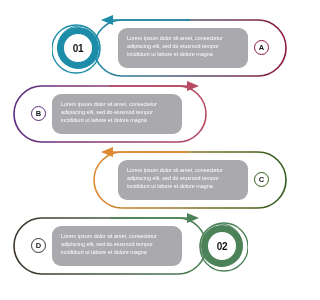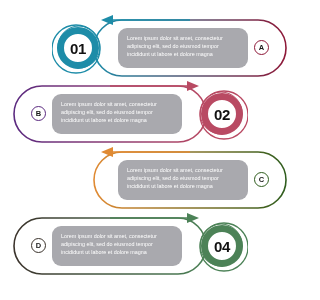--- a/index.html
+++ b/index.html
@@ -41,21 +41,21 @@
   .numwrap{
     position:absolute;
     width:52px;height:52px;
     z-index:5;
   }
   .numwrap svg{ position:absolute; left:0; top:0; }
   .numlabel{
     position:absolute;
     left:0;top:0;width:52px;height:52px;
     display:flex;align-items:center;justify-content:center;
-    font-size:15px;font-weight:bold;color:#121212;
+    font-size:10px;font-weight:bold;color:#121212;
     letter-spacing:-0.3px;
   }
 </style>
 </head>
 <body>
 
 <div id="infographic">
 
   <div class="row" style="top:12px">
     <svg class="row-svg" viewBox="0 0 300 72">
@@ -90,28 +90,20 @@
         <linearGradient id="g2" x1="0" y1="0" x2="1" y2="0">
           <stop offset="0" stop-color="#5b2a80"></stop>
           <stop offset="1" stop-color="#b94a63"></stop>
         </linearGradient>
       </defs>
       <path d="M178 8 H42 A28 28 0 0 0 42 64 H178 A28 28 0 0 0 178 8 Z" fill="none" stroke="url(#g2)" stroke-width="1.6"></path>
       <path d="M110 8 H192" fill="none" stroke="#b94a63" stroke-width="1.6"></path>
       <polygon points="199,8 187,3 187,13" fill="#b94a63"></polygon>
     </svg>
 
-    <div class="numwrap" style="left:196px;top:10px">
-      <svg width="52" height="52" viewBox="0 0 52 52">
-        <circle cx="26" cy="26" r="17.5" fill="none" stroke="#b94a63" stroke-width="7"></circle>
-        <circle cx="28" cy="27" r="24" fill="none" stroke="#b94a63" stroke-width="1.3"></circle>
-        <circle cx="25" cy="25" r="21" fill="none" stroke="#b94a63" stroke-width="1"></circle>
-      </svg>
-      <div class="numlabel">02</div>
-    </div>
 
     <div class="textbox" style="left:52px;top:16px;width:130px;height:40px">Lorem ipsum dolor sit amet, consectetur adipiscing elit, sed do eiusmod tempor incididunt ut labore et dolore magna</div>
 
     <div class="badge" style="left:31px;top:28px;border:1.5px solid #5b2a80">B</div>
   </div>
 
   <div class="row" style="top:144px">
     <svg class="row-svg" viewBox="0 0 300 72">
       <defs>
         <linearGradient id="g3" x1="0" y1="0" x2="1" y2="0">
@@ -142,21 +134,21 @@
       <path d="M110 8 H192" fill="none" stroke="#4c8257" stroke-width="1.6"></path>
       <polygon points="199,8 187,3 187,13" fill="#4c8257"></polygon>
     </svg>
 
     <div class="numwrap" style="left:196px;top:10px">
       <svg width="52" height="52" viewBox="0 0 52 52">
         <circle cx="26" cy="26" r="17.5" fill="none" stroke="#4c8257" stroke-width="7"></circle>
         <circle cx="28" cy="27" r="24" fill="none" stroke="#4c8257" stroke-width="1.3"></circle>
         <circle cx="25" cy="25" r="21" fill="none" stroke="#4c8257" stroke-width="1"></circle>
       </svg>
-      <div class="numlabel">04</div>
+      <div class="numlabel">02</div>
     </div>
 
     <div class="textbox" style="left:52px;top:16px;width:130px;height:40px">Lorem ipsum dolor sit amet, consectetur adipiscing elit, sed do eiusmod tempor incididunt ut labore et dolore magna</div>
 
     <div class="badge" style="left:31px;top:28px;border:1.5px solid #3b332c">D</div>
   </div>
 
 </div>
 
 </body></html>

